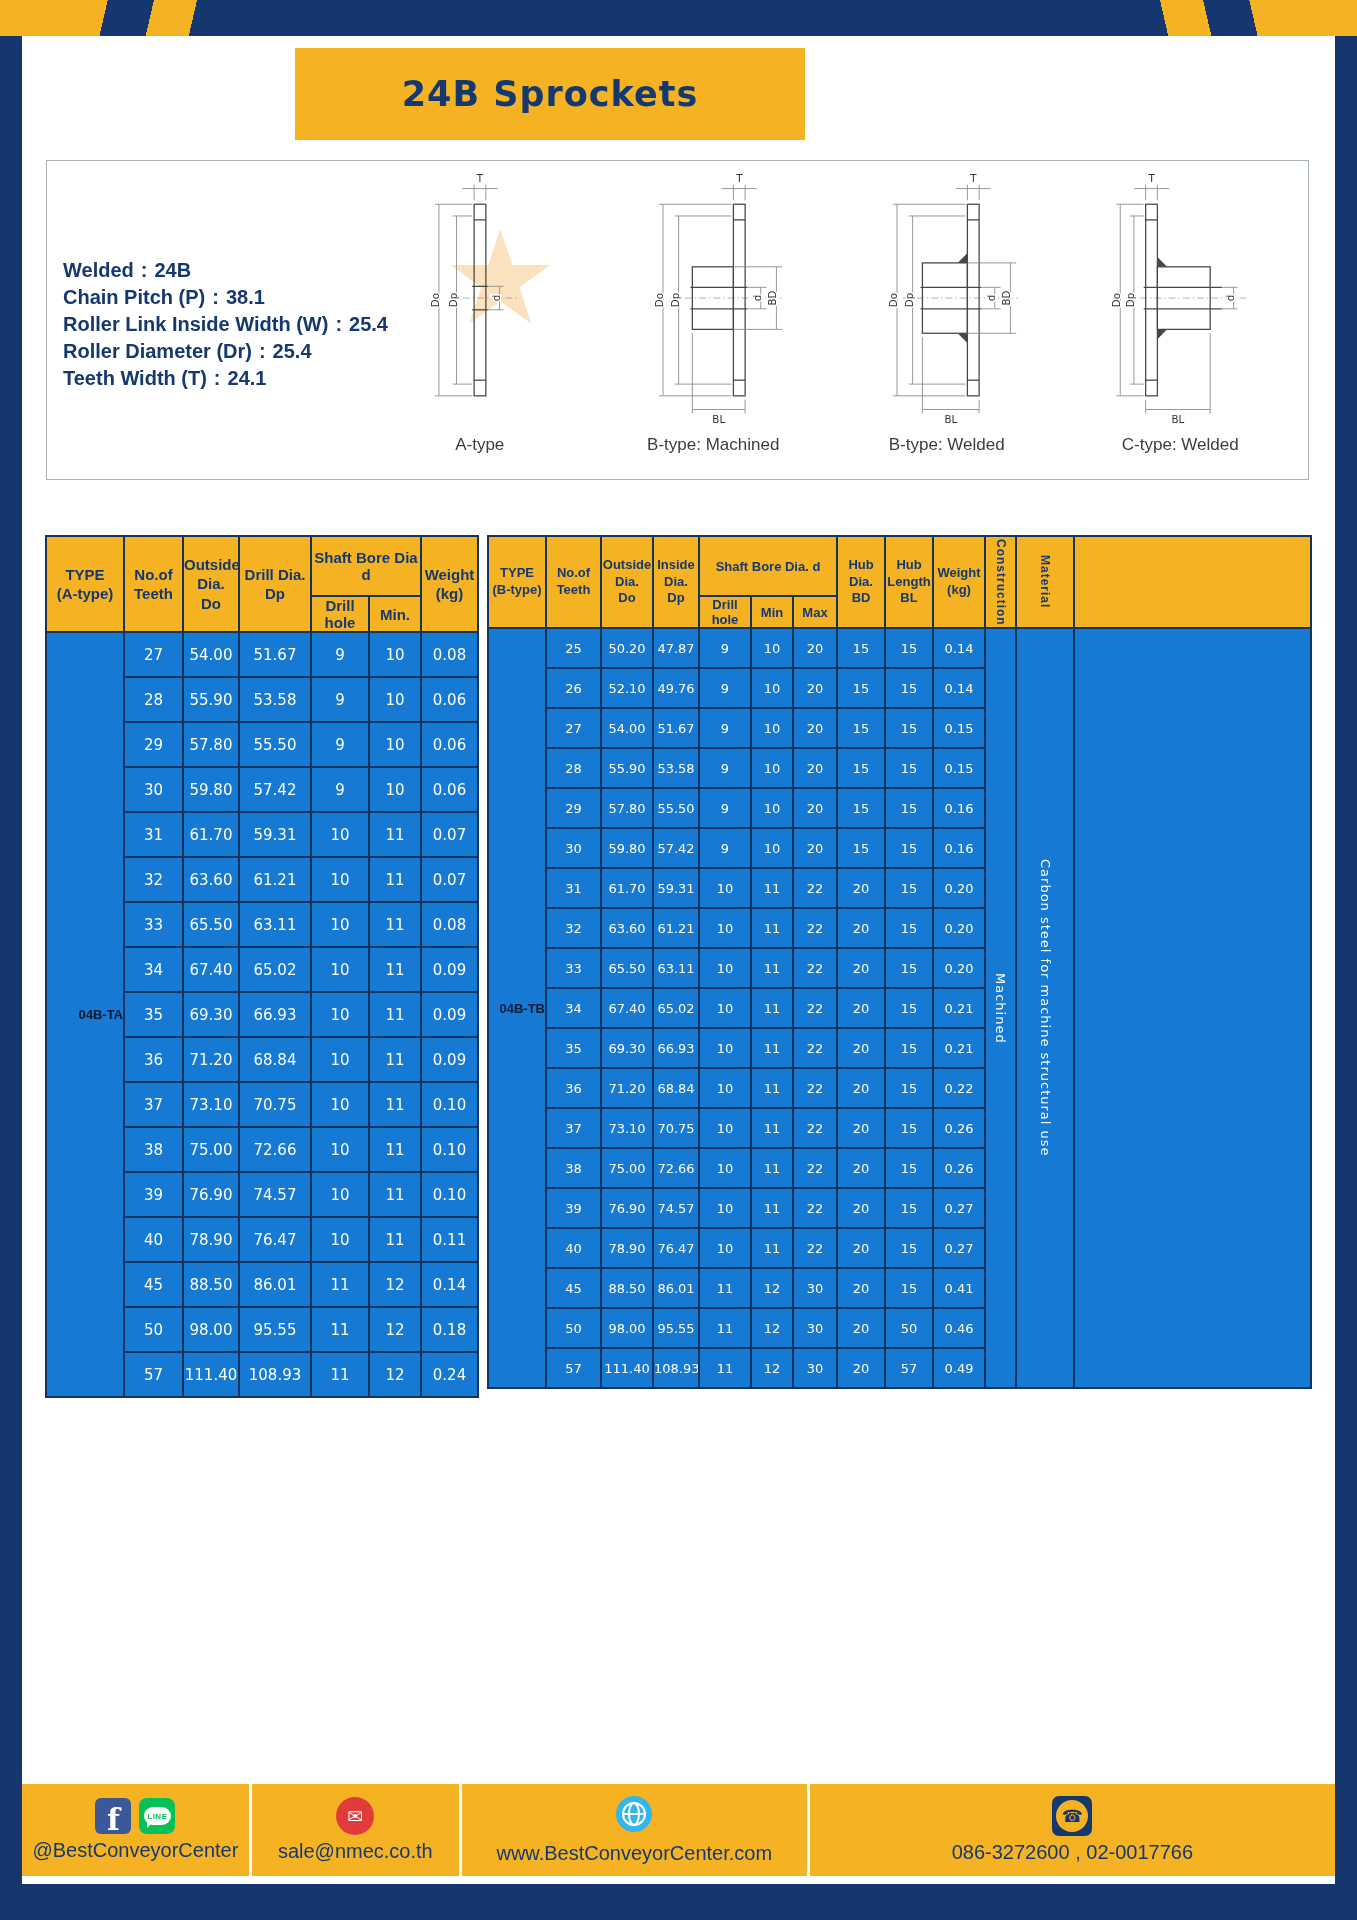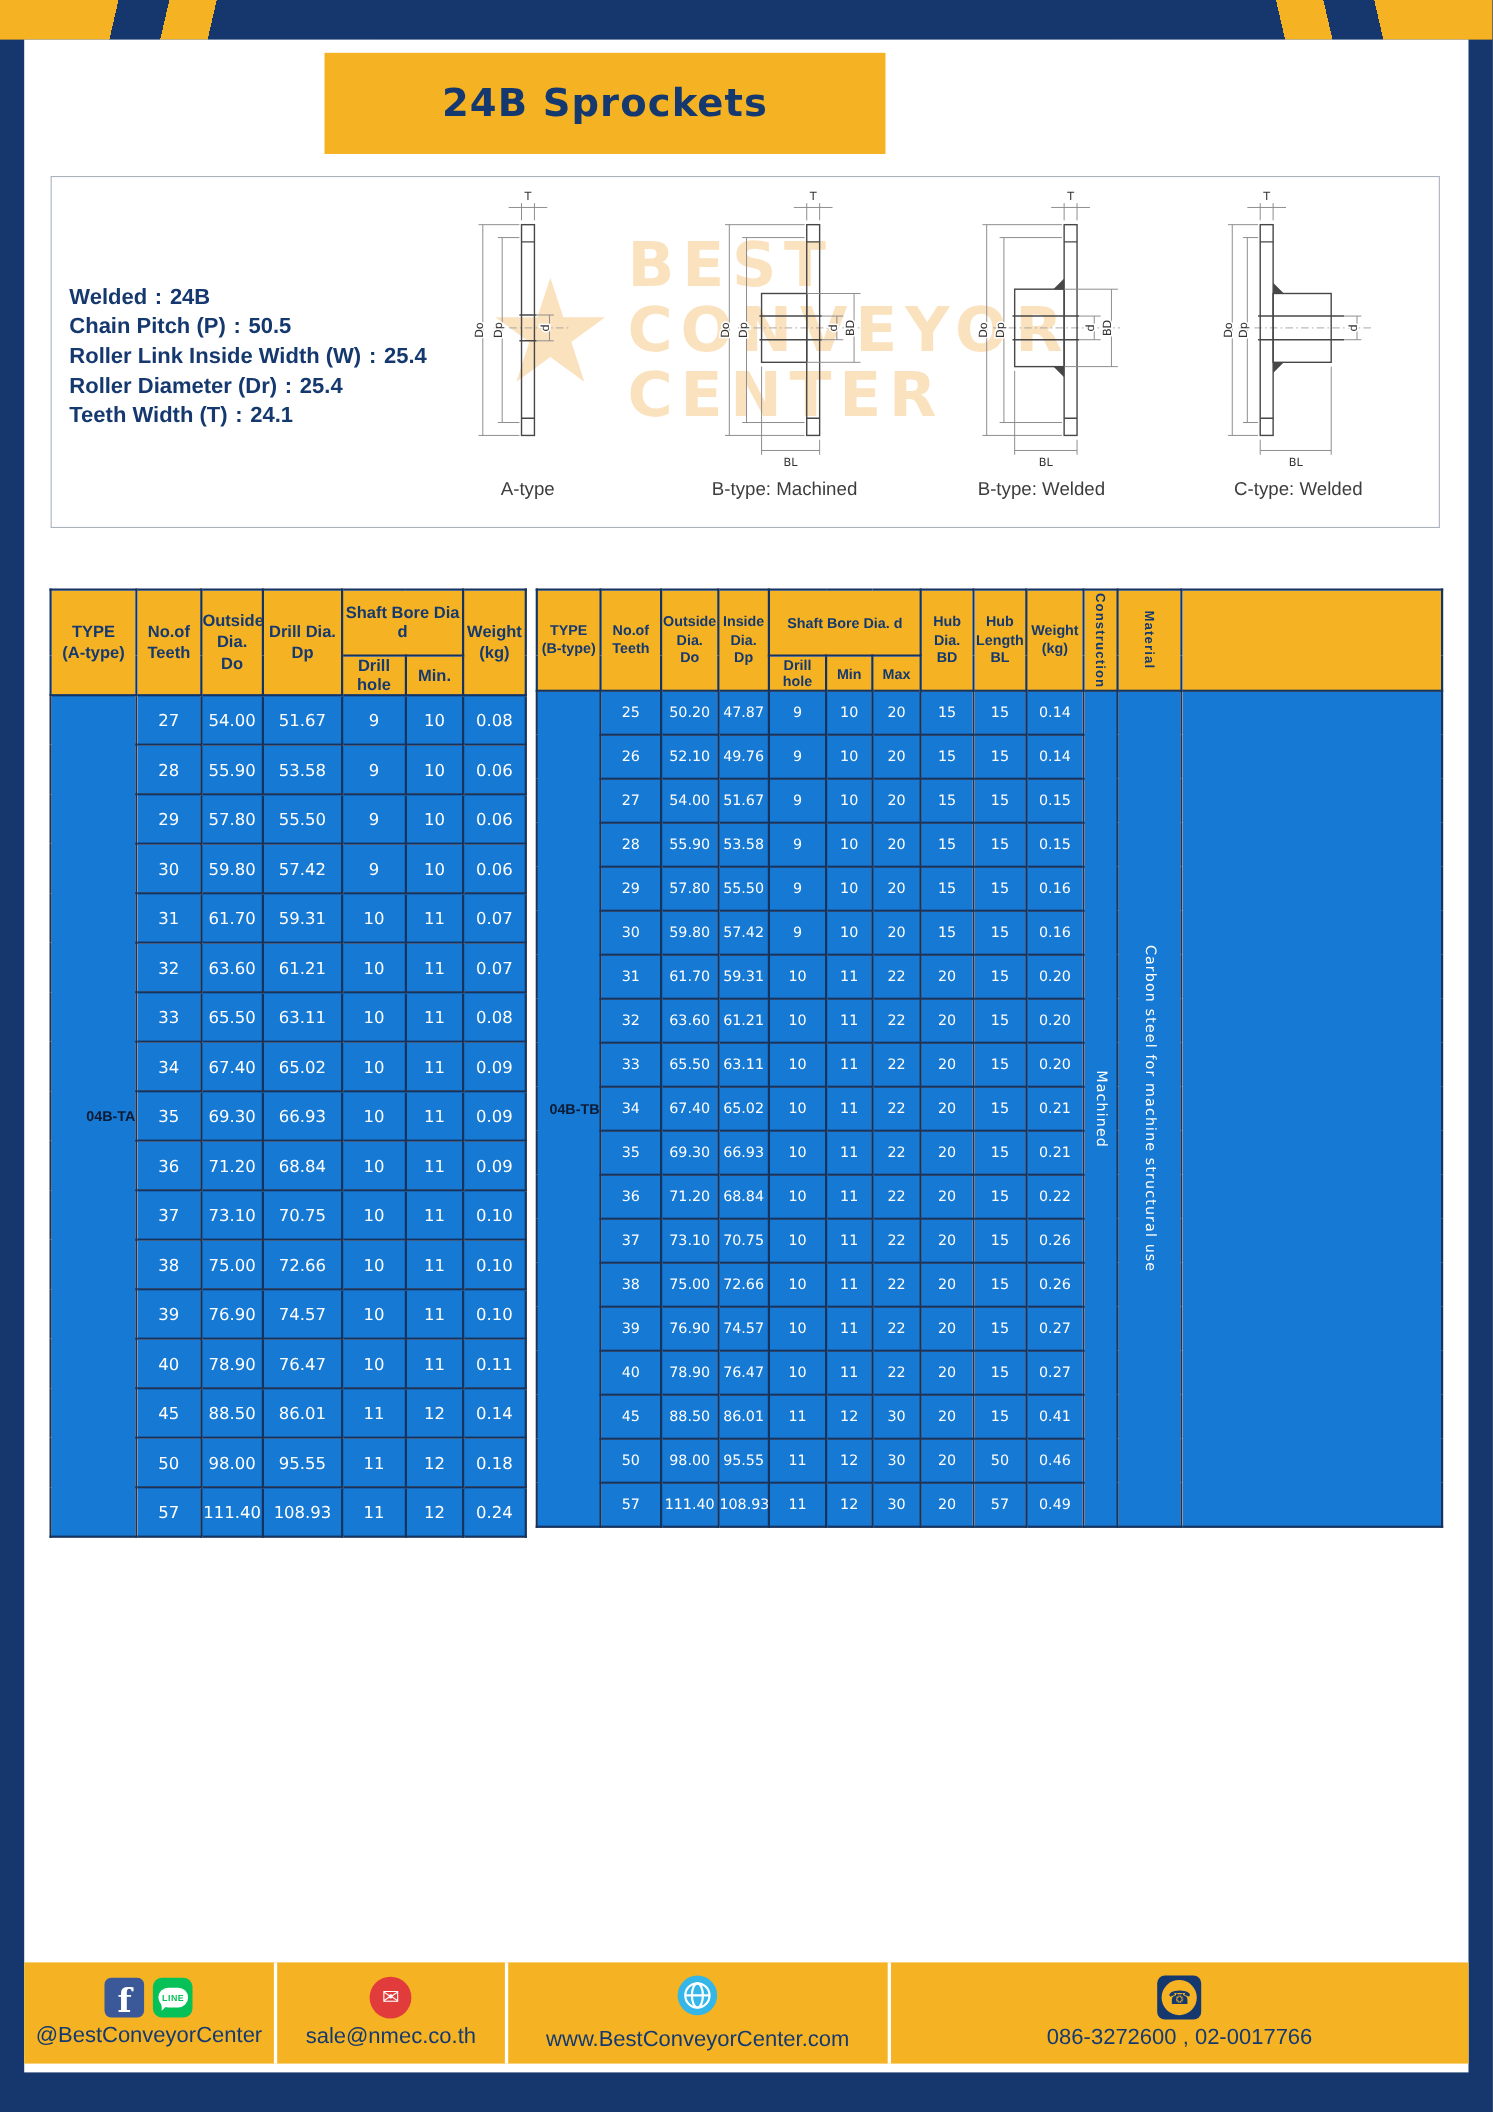--- a/index.html
+++ b/index.html
@@ -88,33 +88,28 @@
   <div class="paper">
 
     <div class="title-banner">
       <h1>24B Sprockets</h1>
     </div>
 
     <div class="diagram-box">
 
       <div class="watermark">
         <span class="wm-star"></span>
-        <div class="wm-lines">
-          <div>BEST</div>
-          <div>CONVEYOR</div>
-          <div>CENTER</div>
-        </div>
       </div>
 
       <div class="specs">
         <div class="spec-line">
           <span>Welded</span><span class="spec-sep">:</span><span>24B</span>
         </div>
         <div class="spec-line">
-          <span>Chain Pitch (P)</span><span class="spec-sep">:</span><span>50.5</span>
+          <span>Chain Pitch (P)</span><span class="spec-sep">:</span><span>38.1</span>
         </div>
         <div class="spec-line">
           <span>Roller Link Inside Width (W)</span><span class="spec-sep">:</span><span>25.4</span>
         </div>
         <div class="spec-line">
           <span>Roller Diameter (Dr)</span><span class="spec-sep">:</span><span>25.4</span>
         </div>
         <div class="spec-line">
           <span>Teeth Width (T)</span><span class="spec-sep">:</span><span>24.1</span>
         </div>

